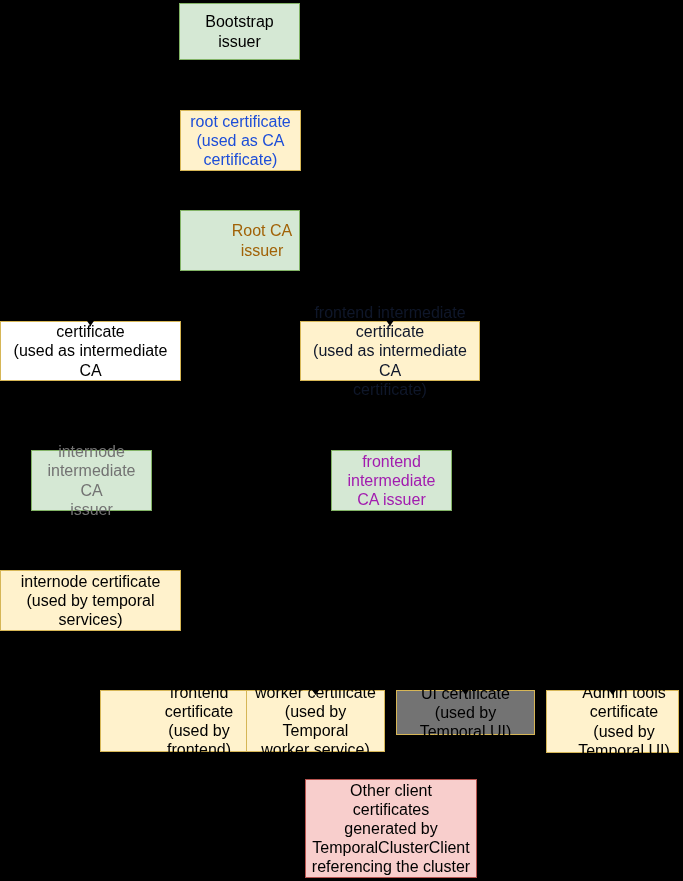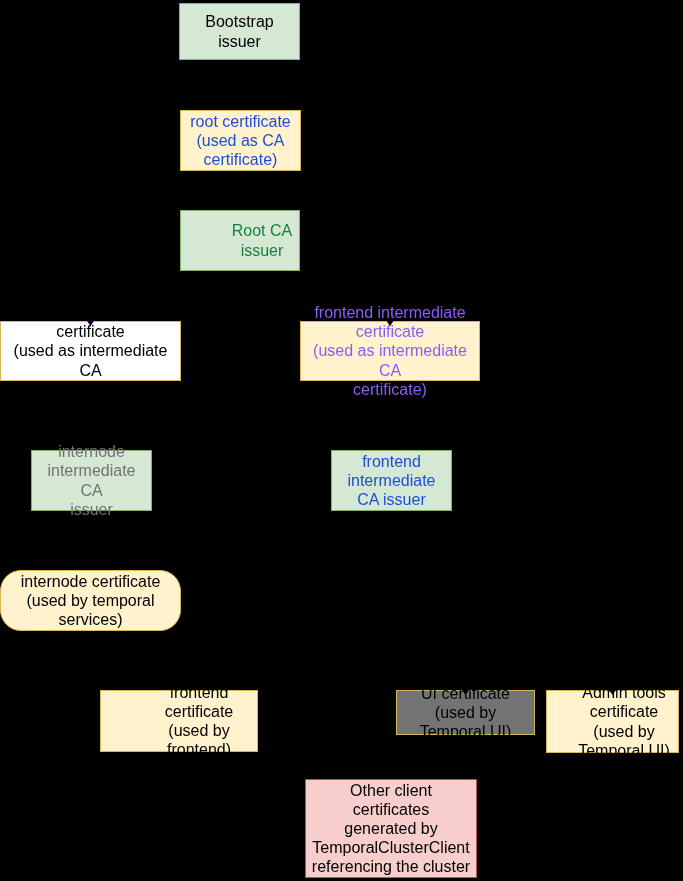--- a/index.html
+++ b/index.html
@@ -50,51 +50,57 @@
 
 <div class="canvas">
     <div class="node" style="left: 179px; top: 3px; width: 121px; height: 57px; background: rgb(213, 232, 212); border-color: rgb(130, 179, 102); color: rgb(0, 0, 0);">
       <span class="node-label">Bootstrap issuer</span>
     </div>
     <div class="node" style="left: 180px; top: 110px; width: 121px; height: 61px; background: rgb(255, 242, 204); border-color: rgb(214, 182, 86); color: #1d4ed8;">
       <span class="node-label">root certificate
 (used as CA
 certificate)</span>
     </div>
-    <div class="node" style="left: 180px; top: 210px; width: 120px; height: 61px; background: rgb(213, 232, 212); border-color: rgb(130, 179, 102); color: #15803d; padding-left: 48px;">
+    <div class="node" style="left: 180px; top: 210px; width: 120px; height: 61px; background: rgb(213, 232, 212); border-color: rgb(130, 179, 102); color: #a16207; padding-left: 48px;">
       <span class="node-label">Root CA issuer</span>
     </div>
     <div class="node" style="left: 0px; top: 321px; width: 181px; height: 60px; background: #ffffff; border-color: rgb(214, 182, 86); color: rgb(0, 0, 0);">
       <div class="arrowhead"></div>
       <span class="node-label">internode intermediate certificate
 (used as intermediate CA
 certificate)</span>
     </div>
-    <div class="node" style="left: 300px; top: 321px; width: 180px; height: 60px; background: rgb(255, 242, 204); border-color: rgb(214, 182, 86); color: #8b5cf6;">
+    <div class="node" style="left: 300px; top: 321px; width: 180px; height: 60px; background: rgb(255, 242, 204); border-color: rgb(214, 182, 86); color: #0f172a;">
       <div class="arrowhead"></div>
       <span class="node-label">frontend intermediate certificate
 (used as intermediate CA
 certificate)</span>
     </div>
     <div class="node" style="left: 31px; top: 450px; width: 121px; height: 61px; background: rgb(213, 232, 212); border-color: rgb(130, 179, 102); color: #737373;">
       <span class="node-label">internode
 intermediate CA
 issuer</span>
     </div>
-    <div class="node" style="left: 331px; top: 450px; width: 121px; height: 61px; background: rgb(213, 232, 212); border-color: rgb(130, 179, 102); color: #1d4ed8;">
+    <div class="node" style="left: 331px; top: 450px; width: 121px; height: 61px; background: rgb(213, 232, 212); border-color: rgb(130, 179, 102); color: #a21caf;">
       <span class="node-label">frontend intermediate
 CA issuer</span>
     </div>
-    <div class="node" style="left: 0px; top: 570px; width: 181px; height: 61px; background: rgb(255, 242, 204); border-color: rgb(214, 182, 86); color: rgb(0, 0, 0); border-radius: 21px;">
+    <div class="node" style="left: 0px; top: 570px; width: 181px; height: 61px; background: rgb(255, 242, 204); border-color: rgb(214, 182, 86); color: rgb(0, 0, 0);">
       <span class="node-label">internode certificate
 (used by temporal services)</span>
     </div>
     <div class="node" style="left: 100px; top: 690px; width: 158px; height: 62px; background: rgb(255, 242, 204); border-color: rgb(214, 182, 86); color: rgb(0, 0, 0); padding-left: 44px;">
       <span class="node-label">frontend certificate
 (used by frontend)</span>
+    </div>
+    <div class="node" style="left: 246px; top: 690px; width: 139px; height: 62px; background: rgb(255, 242, 204); border-color: rgb(214, 182, 86); color: rgb(0, 0, 0);">
+      <div class="arrowhead"></div>
+      <span class="node-label">worker certificate
+(used by Temporal
+worker service)</span>
     </div>
     <div class="node" style="left: 396px; top: 690px; width: 139px; height: 45px; background: #737373; border-color: rgb(214, 182, 86); color: rgb(0, 0, 0);">
       <div class="arrowhead"></div>
       <span class="node-label">UI certificate
 (used by Temporal UI)</span>
     </div>
     <div class="node" style="left: 546px; top: 690px; width: 133px; height: 63px; background: rgb(255, 242, 204); border-color: rgb(214, 182, 86); color: rgb(0, 0, 0); padding-left: 27px;">
       <div class="arrowhead"></div>
       <span class="node-label">Admin tools certificate
 (used by Temporal UI)</span>

